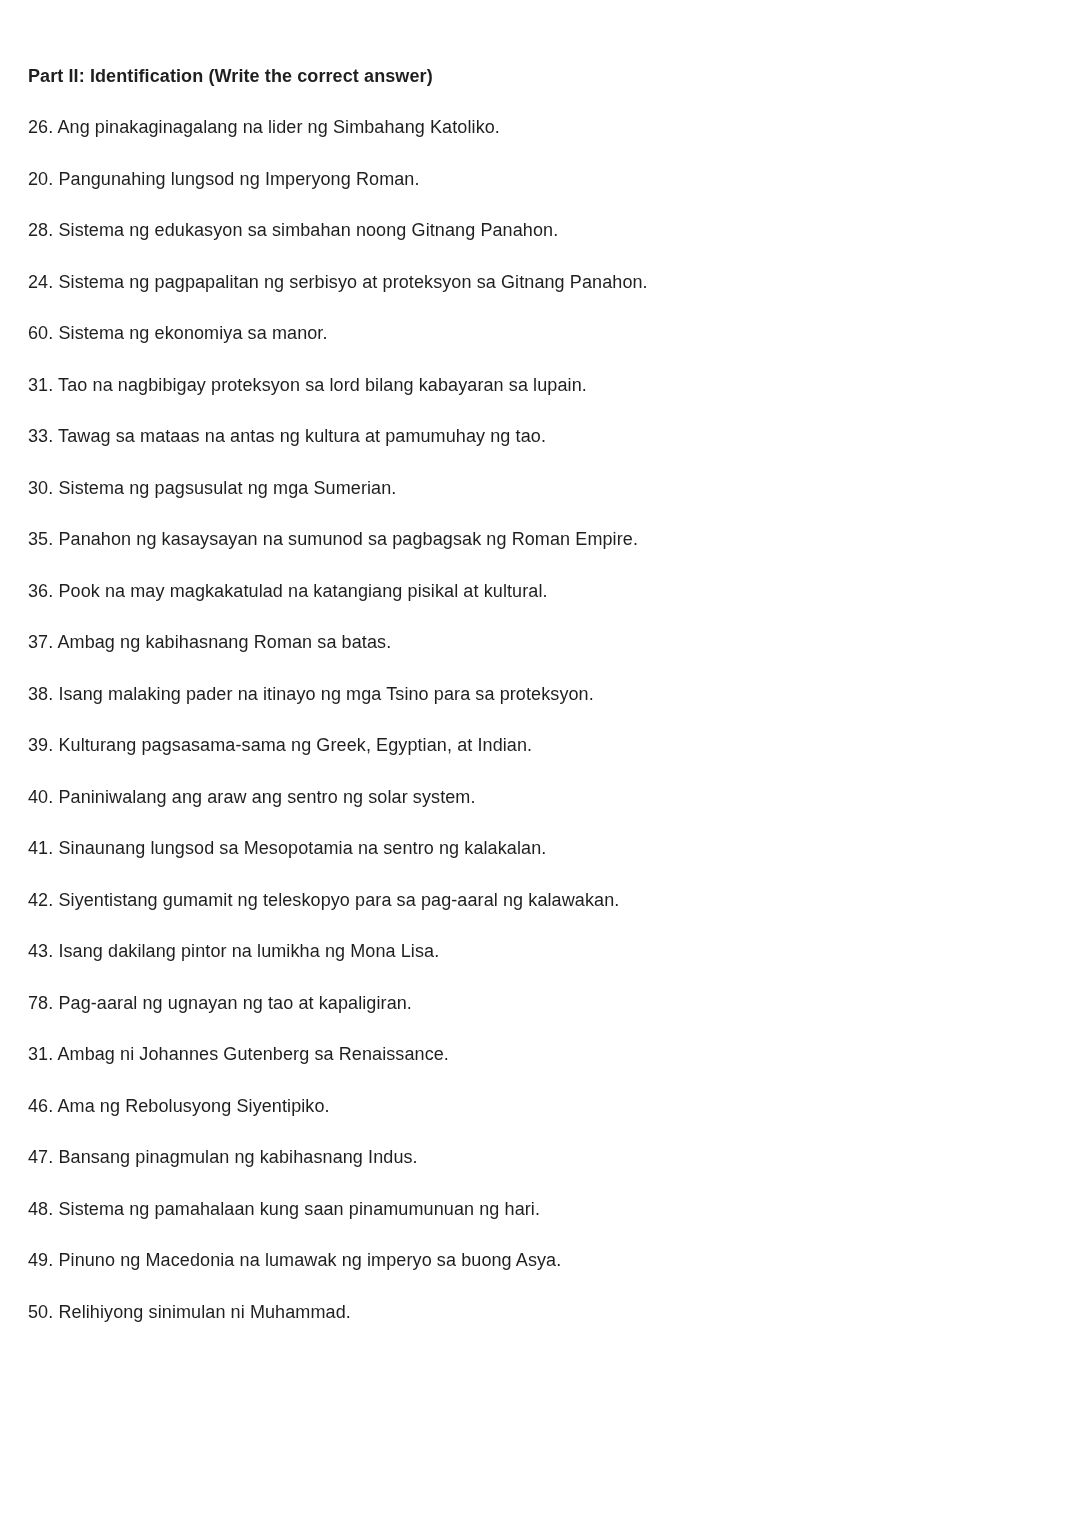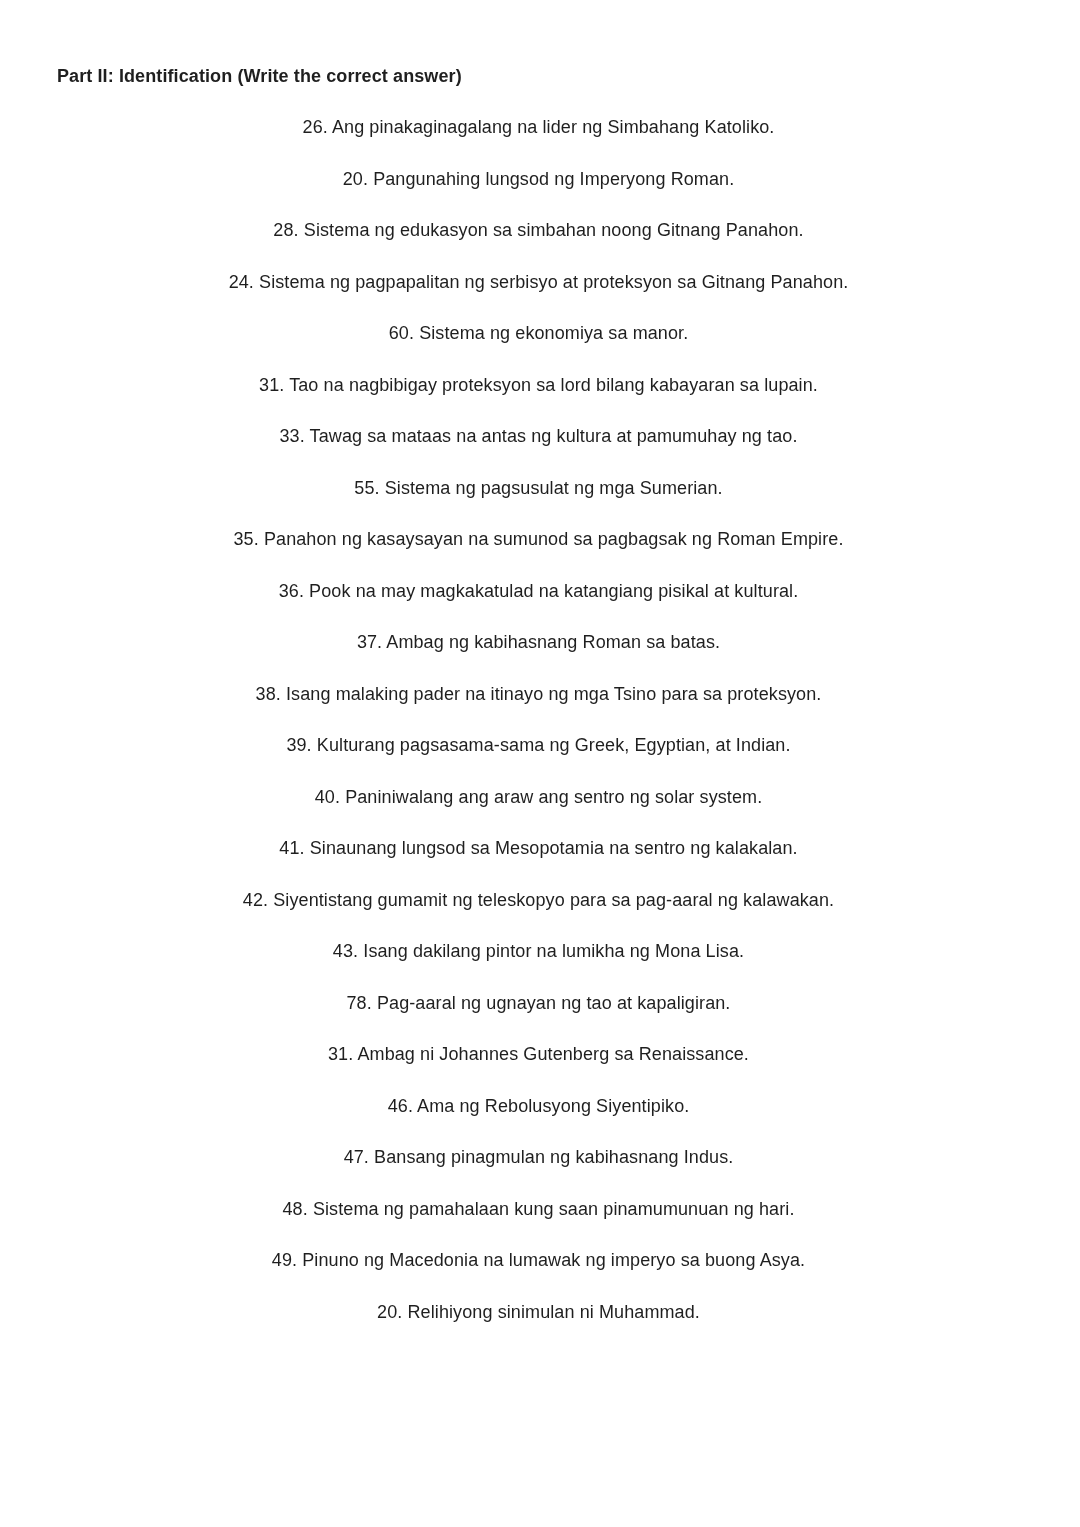--- a/index.html
+++ b/index.html
@@ -9,65 +9,64 @@
     background: #ffffff;
   }
   body {
     font-family: "Liberation Sans", "DejaVu Sans", sans-serif;
     color: #1f1f1f;
   }
   .page {
     width: 1080px;
     height: 1527px;
     background: #ffffff;
-    padding: 66px 60px 0 57px;
+    padding: 66px 60px 0 28px;
     position: relative;
     overflow: hidden;
   }
   .doc-title {
     font-size: 18px;
     font-weight: 700;
     line-height: 21px;
     margin: 0 0 30px 0;
     letter-spacing: 0.1px;
   }
   .question {
     font-size: 18px;
     font-weight: 400;
     line-height: 21px;
     margin: 0 0 30.5px 0;
     letter-spacing: 0.1px;
     white-space: nowrap;
-    text-align: center;
   }
 </style>
 </head>
 <body>
 
 <div class="page">
   <h1 class="doc-title">Part II: Identification (Write the correct answer)</h1>
   <div id="question-list">
       <p class="question">26. Ang pinakaginagalang na lider ng Simbahang Katoliko.</p>
       <p class="question">20. Pangunahing lungsod ng Imperyong Roman.</p>
       <p class="question">28. Sistema ng edukasyon sa simbahan noong Gitnang Panahon.</p>
       <p class="question">24. Sistema ng pagpapalitan ng serbisyo at proteksyon sa Gitnang Panahon.</p>
       <p class="question">60. Sistema ng ekonomiya sa manor.</p>
       <p class="question">31. Tao na nagbibigay proteksyon sa lord bilang kabayaran sa lupain.</p>
       <p class="question">33. Tawag sa mataas na antas ng kultura at pamumuhay ng tao.</p>
-      <p class="question">55. Sistema ng pagsusulat ng mga Sumerian.</p>
+      <p class="question">30. Sistema ng pagsusulat ng mga Sumerian.</p>
       <p class="question">35. Panahon ng kasaysayan na sumunod sa pagbagsak ng Roman Empire.</p>
       <p class="question">36. Pook na may magkakatulad na katangiang pisikal at kultural.</p>
       <p class="question">37. Ambag ng kabihasnang Roman sa batas.</p>
       <p class="question">38. Isang malaking pader na itinayo ng mga Tsino para sa proteksyon.</p>
       <p class="question">39. Kulturang pagsasama-sama ng Greek, Egyptian, at Indian.</p>
       <p class="question">40. Paniniwalang ang araw ang sentro ng solar system.</p>
       <p class="question">41. Sinaunang lungsod sa Mesopotamia na sentro ng kalakalan.</p>
       <p class="question">42. Siyentistang gumamit ng teleskopyo para sa pag-aaral ng kalawakan.</p>
       <p class="question">43. Isang dakilang pintor na lumikha ng Mona Lisa.</p>
       <p class="question">78. Pag-aaral ng ugnayan ng tao at kapaligiran.</p>
       <p class="question">31. Ambag ni Johannes Gutenberg sa Renaissance.</p>
       <p class="question">46. Ama ng Rebolusyong Siyentipiko.</p>
       <p class="question">47. Bansang pinagmulan ng kabihasnang Indus.</p>
       <p class="question">48. Sistema ng pamahalaan kung saan pinamumunuan ng hari.</p>
       <p class="question">49. Pinuno ng Macedonia na lumawak ng imperyo sa buong Asya.</p>
-      <p class="question">20. Relihiyong sinimulan ni Muhammad.</p>
+      <p class="question">50. Relihiyong sinimulan ni Muhammad.</p>
     </div>
 </div>
 
 </body></html>

